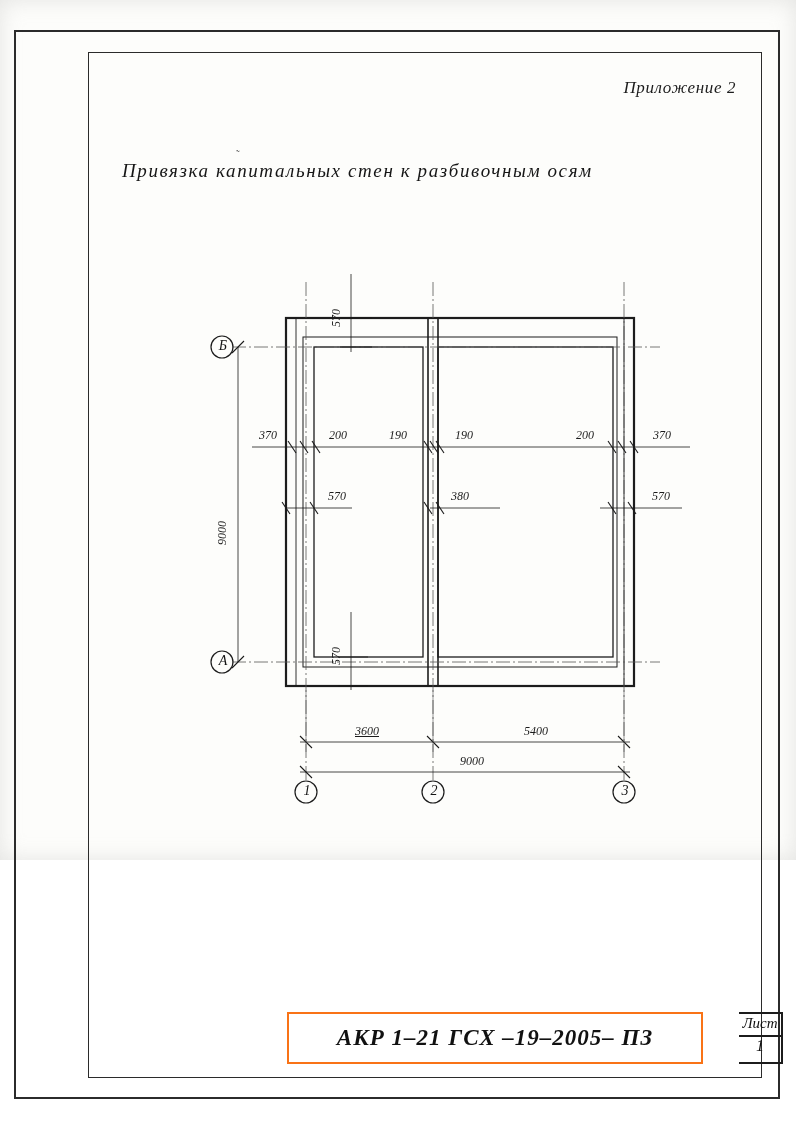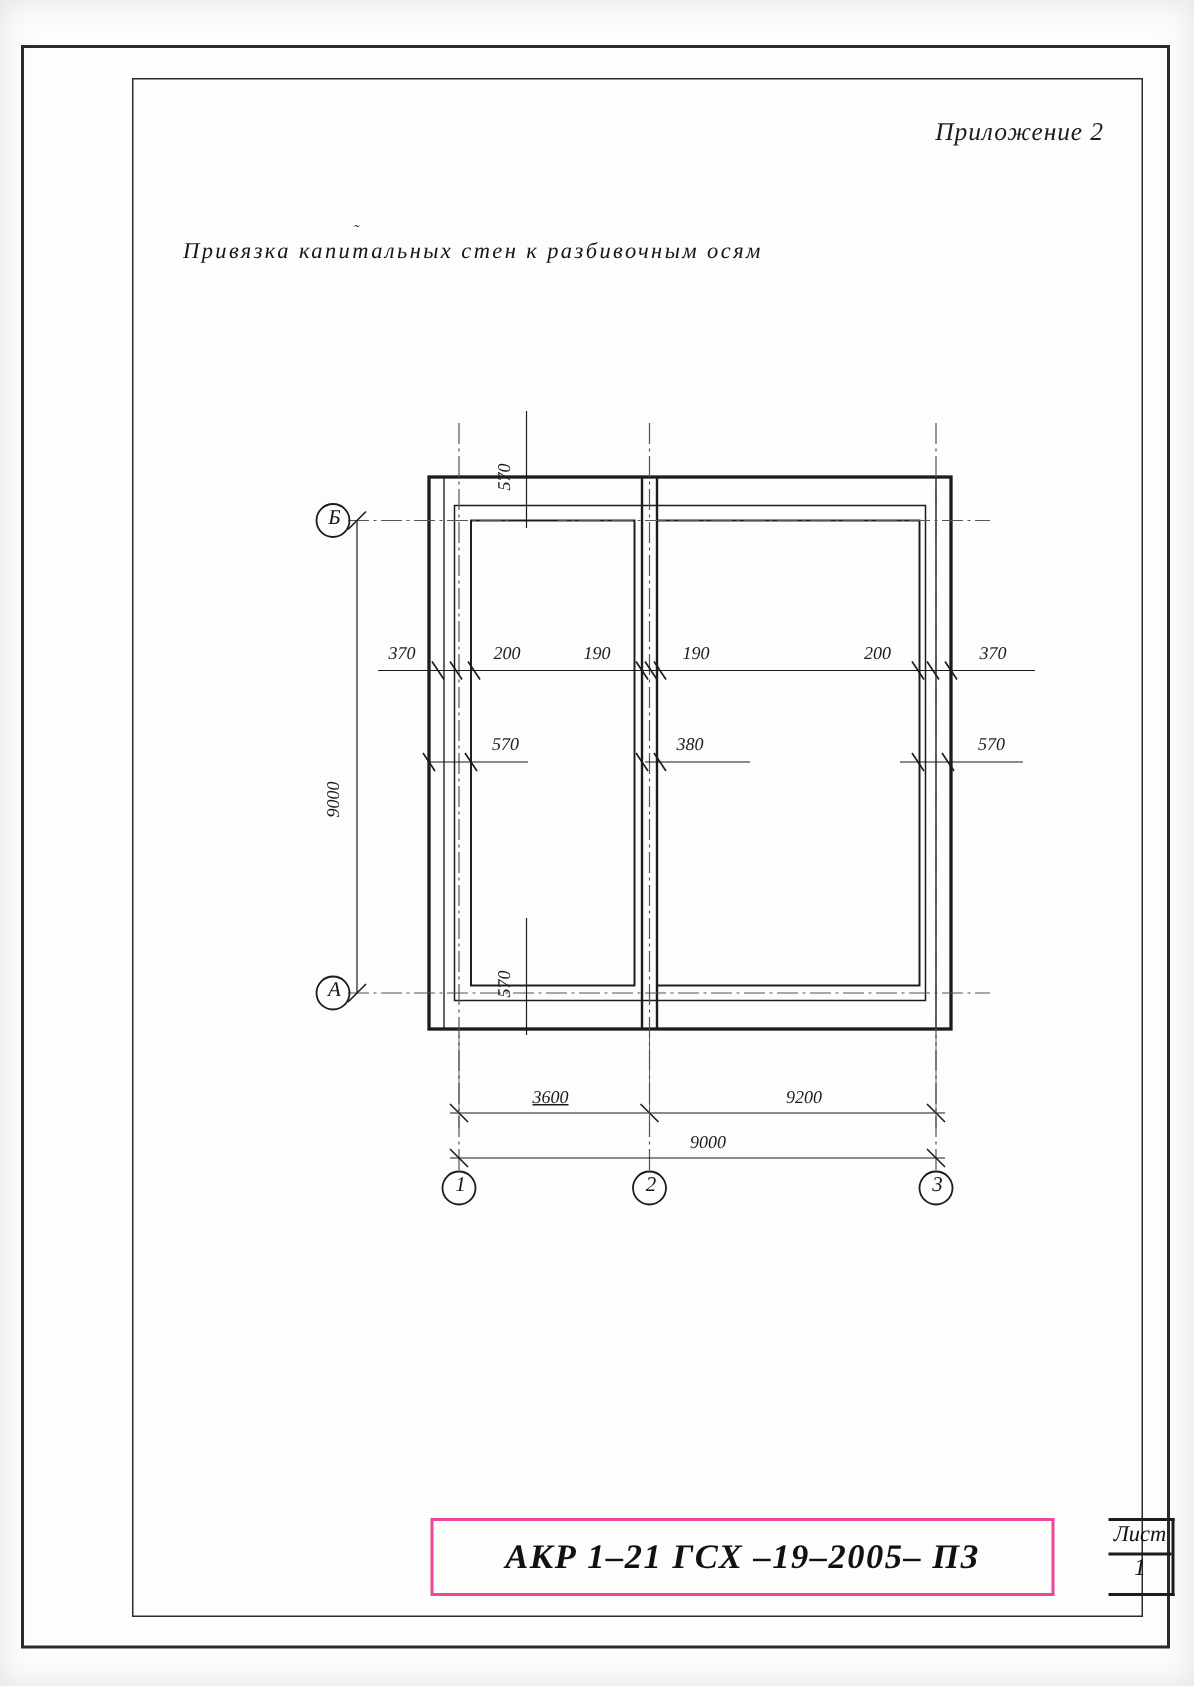--- a/index.html
+++ b/index.html
@@ -9,21 +9,21 @@
   }
   body {
     width: 796px;
     height: 1124px;
     font-family: "Liberation Serif", serif;
     overflow: hidden;
   }
   #sheet {
     position: relative;
     width: 796px;
-    height: 1124px;
+    height: 860px;
     background: #fdfdfb;
   }
   
   .paper-edge {
     position: absolute;
     inset: 0;
     box-shadow: inset 0 0 22px rgba(160,160,160,0.28);
     pointer-events: none;
   }
   .outer-frame {
@@ -52,21 +52,21 @@
     letter-spacing: 0.6px;
     color: #1c1c1c;
     white-space: nowrap;
   }
   .drawing-title {
     position: absolute;
     left: 122px;
     top: 160px;
     font-family: "Liberation Serif", serif;
     font-style: italic;
-    font-size: 15px;
+    font-size: 19px;
     letter-spacing: 1.6px;
     color: #161616;
     white-space: nowrap;
   }
   .title-tick {
     position: absolute;
     left: 236px;
     top: 148px;
     font-size: 11px;
     color: #333;
@@ -80,21 +80,21 @@
     height: 1124px;
     pointer-events: none;
   }
   
   .title-block {
     position: absolute;
     left: 287px;
     top: 1012px;
     width: 412px;
     height: 48px;
-    border: 2px solid #ec4899;
+    border: 2px solid #f97316;
   }
   .title-block-text {
     position: absolute;
     left: 0;
     top: 0;
     width: 412px;
     height: 48px;
     display: flex;
     align-items: center;
     justify-content: center;
@@ -290,21 +290,21 @@
 
   <div class="dim-text" style="left:328px; top:489px;">570</div>
   <div class="dim-text" style="left:451px; top:489px;">380</div>
   <div class="dim-text" style="left:652px; top:489px;">570</div>
 
   <div class="dim-text vert" style="left:344px; top:650px;">570</div>
 
   <div class="dim-text vert" style="left:230px; top:530px;">9000</div>
 
   <div class="dim-text" style="left:355px; top:724px;text-decoration:underline;">3600</div>
-  <div class="dim-text" style="left:524px; top:724px;">9200</div>
+  <div class="dim-text" style="left:524px; top:724px;">5400</div>
   <div class="dim-text" style="left:460px; top:754px;">9000</div>
 
   <div class="axis-text" style="left:212px; top:338px; width:22px;">Б</div>
   <div class="axis-text" style="left:212px; top:653px; width:22px;">А</div>
   <div class="axis-text" style="left:296px; top:783px; width:22px;">1</div>
   <div class="axis-text" style="left:423px; top:783px; width:22px;">2</div>
   <div class="axis-text" style="left:614px; top:783px; width:22px;">3</div>
 
   <div class="title-block">
     <div class="title-block-text">АКР 1–21 ГСХ –19–2005– ПЗ</div>

